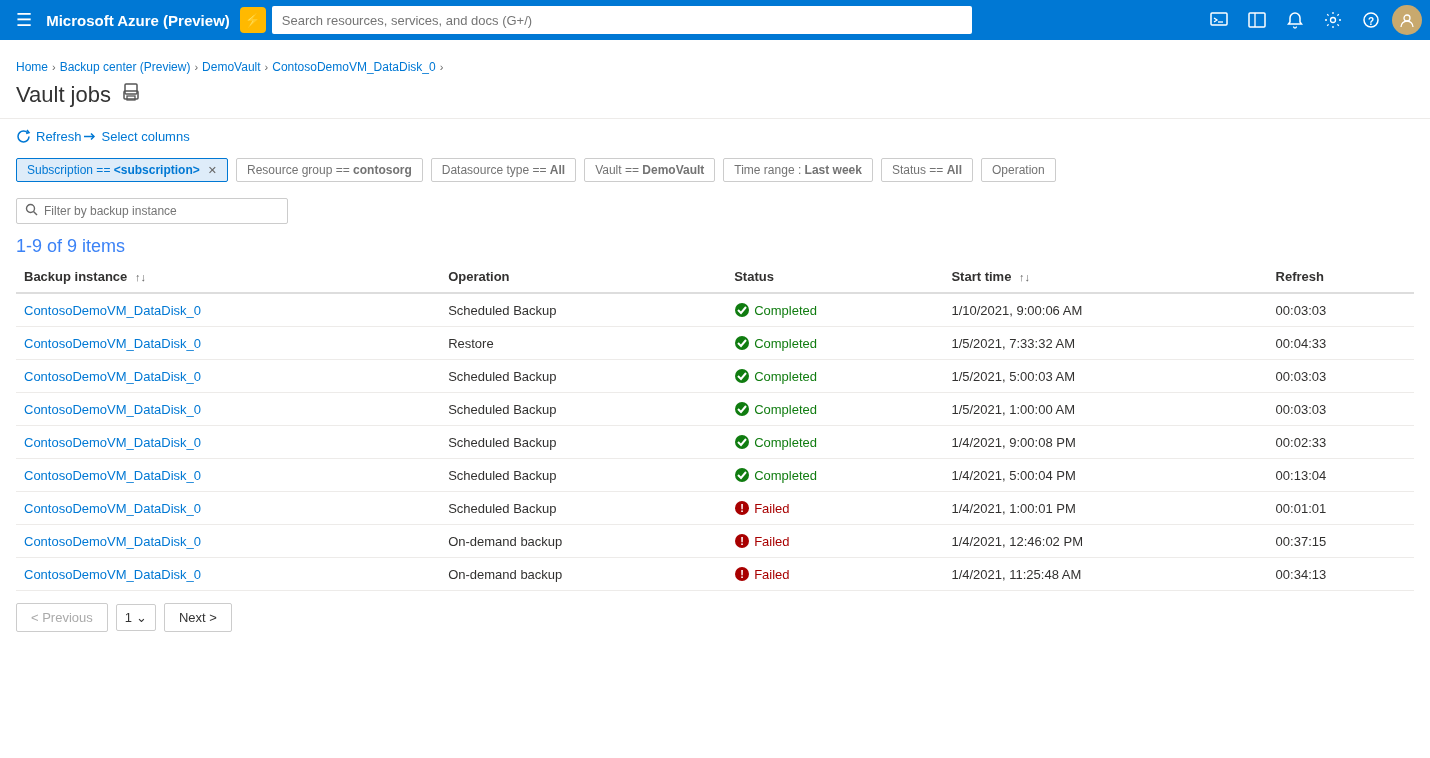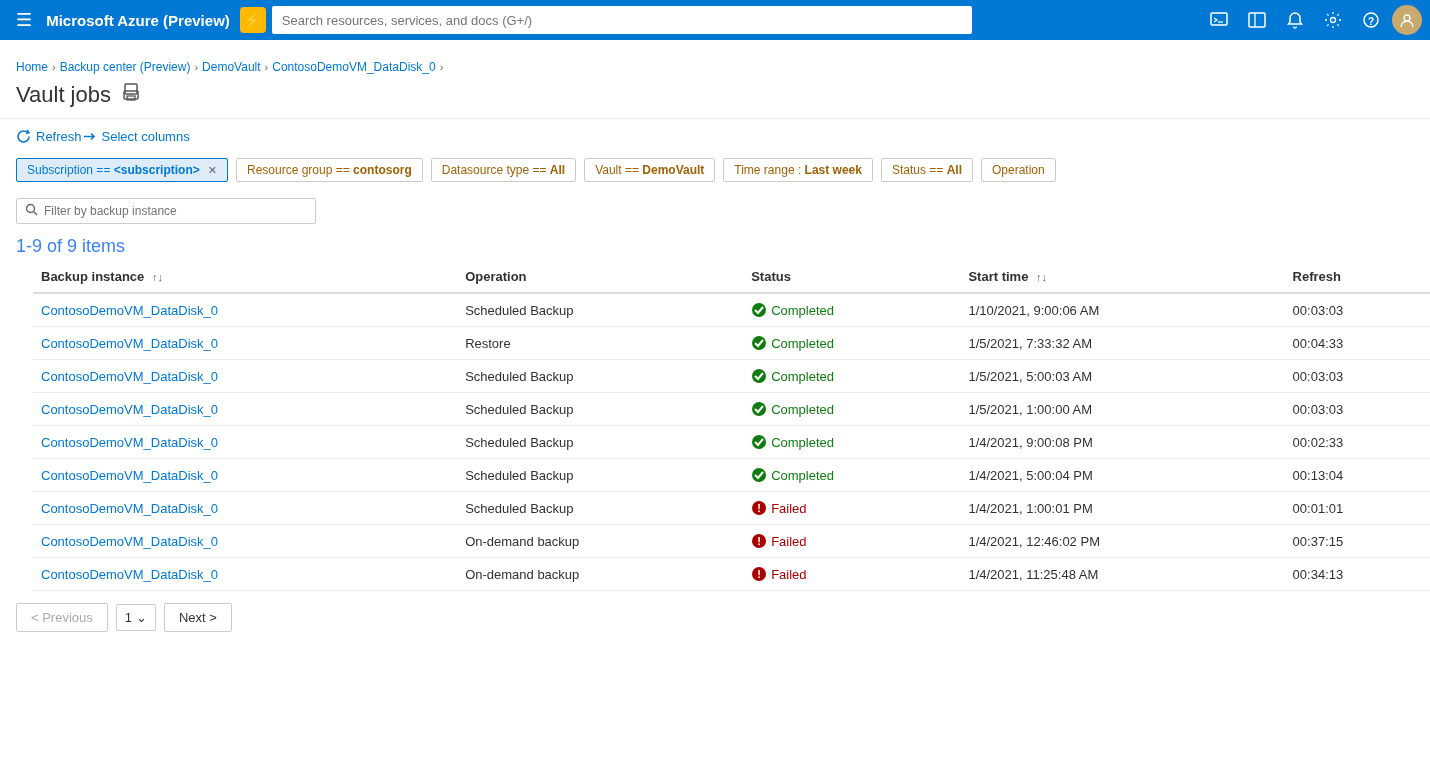--- a/index.html
+++ b/index.html
@@ -76,56 +76,56 @@
       display: flex;
       align-items: center;
       gap: 8px;
       flex-wrap: nowrap;
       overflow-x: auto;
     }
     .filter-chip {
       display: flex; align-items: center;
       border: 1px solid #ccc; border-radius: 2px;
       padding: 4px 10px; font-size: 12px; cursor: pointer;
-      white-space: nowrap; background: #fff; color: #a16207;
+      white-space: nowrap; background: #fff; color: #737373;
       gap: 4px;
     }
     .filter-chip.active-chip {
       background: #deecf9; border-color: #0078d4; color: #0078d4;
     }
     .filter-chip .chip-close { margin-left: 4px; font-size: 11px; color: #666; }
 
     
     .search-container {
       padding: 8px 16px 6px;
     }
     .search-box {
       display: flex; align-items: center;
       border: 1px solid #ccc; border-radius: 2px;
-      padding: 4px 8px; width: 300px; gap: 6px;
+      padding: 4px 8px; width: 272px; gap: 6px;
       background: #fff;
     }
     .search-box input {
       border: none; outline: none; font-size: 12px; color: #555; width: 100%;
     }
     .search-icon { color: #666; font-size: 13px; }
 
     
     .items-count {
       padding: 6px 16px 4px;
       font-size: 18px; color: #3b82f6;
     }
 
     
     .table-container {
       padding: 0 16px;
       overflow-x: auto;
     }
     table {
-      width: 100%; border-collapse: collapse; margin-left: 17px;
+      width: 100%; border-collapse: collapse;
     }
     thead tr {
       border-bottom: 2px solid #ddd;
     }
     th {
       text-align: left; padding: 8px 8px;
       font-weight: 600; font-size: 13px; color: #323130;
       white-space: nowrap; cursor: pointer;
     }
     th .sort-icon { color: #666; font-size: 11px; margin-left: 4px; }

